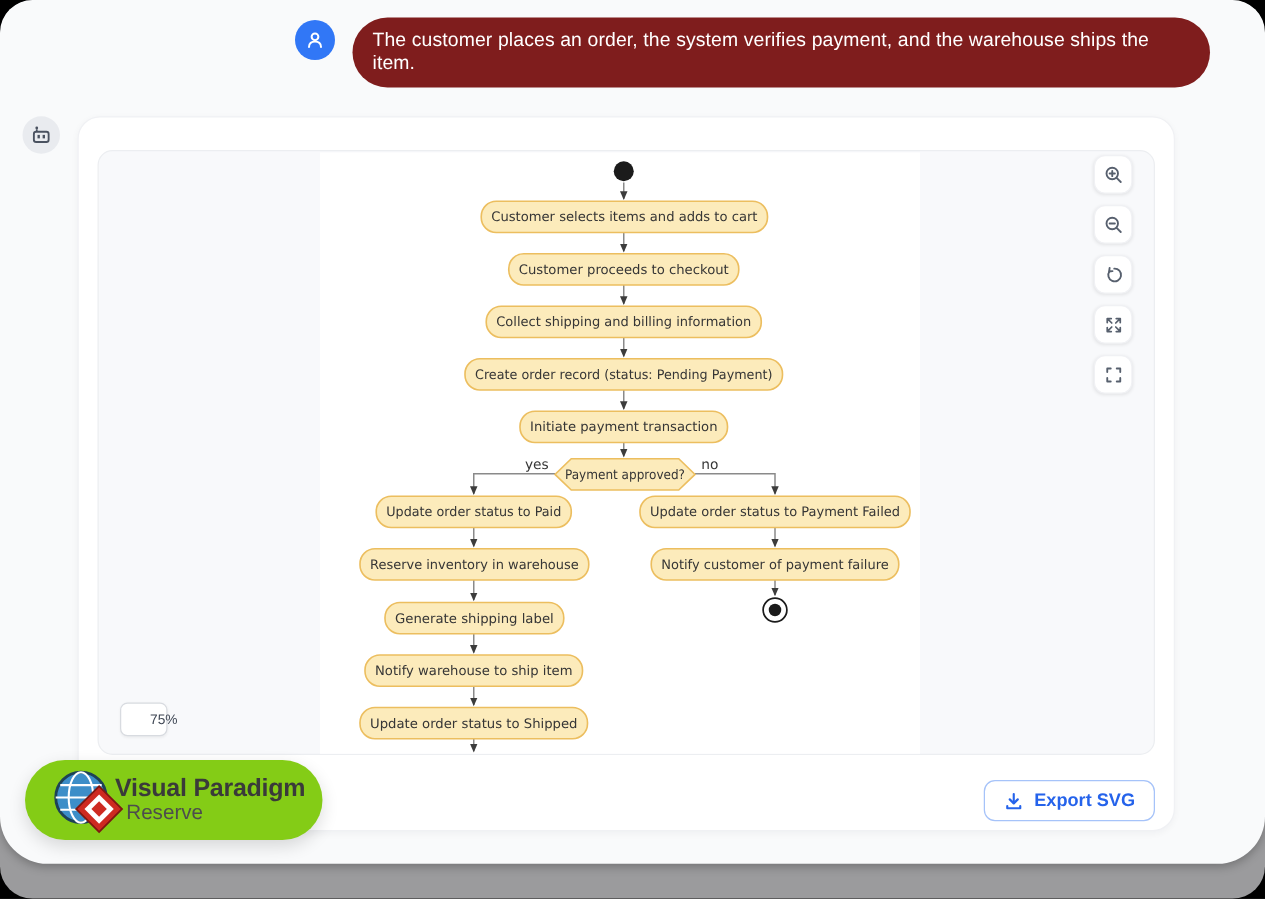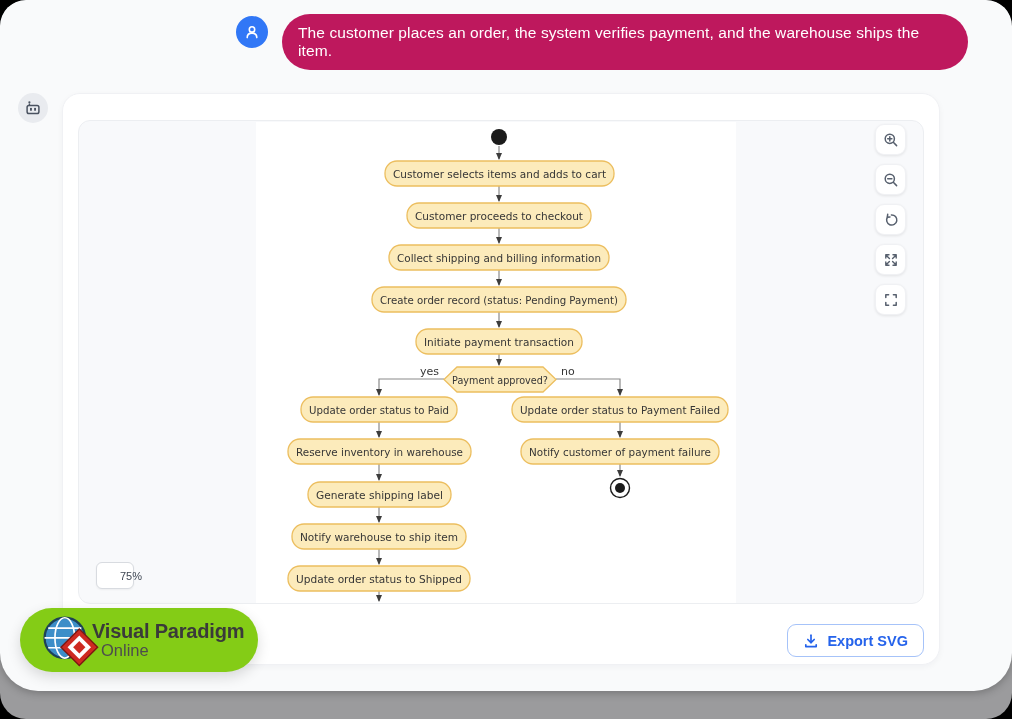--- a/index.html
+++ b/index.html
@@ -3,21 +3,21 @@
 <meta charset="utf-8">
 <style>
   html,body{margin:0;padding:0;background:#000;}
   *{box-sizing:border-box;}
   body{font-family:"Liberation Sans", sans-serif;}
   .window{position:relative;width:1012px;height:719px;border-radius:26px;background:#9B9B9D;overflow:hidden;}
   .page{position:absolute;left:0;top:0;width:1012px;height:691px;background:#F9FAFB;border-radius:26px 26px 38px 38px;box-shadow:0 2px 8px rgba(0,0,0,.25);}
 
   
   .user-avatar{position:absolute;left:236px;top:16px;width:32px;height:32px;border-radius:50%;background:#3177F6;display:flex;align-items:center;justify-content:center;}
-  .user-bubble{position:absolute;left:282px;top:14px;width:686px;height:56px;border-radius:28px;background:#be185d;color:#fff;display:flex;align-items:center;padding:0 16px;font-size:15.5px;letter-spacing:.1px;}
+  .user-bubble{position:absolute;left:282px;top:14px;width:686px;height:56px;border-radius:28px;background:#7f1d1d;color:#fff;display:flex;align-items:center;padding:0 16px;font-size:15.5px;letter-spacing:.1px;}
   .bot-avatar{position:absolute;left:18px;top:93px;width:30px;height:30px;border-radius:50%;background:#E9EBEF;display:flex;align-items:center;justify-content:center;}
 
   
   .response-card{position:absolute;left:62px;top:93px;width:878px;height:572px;background:#fff;border:1px solid #F0F1F4;border-radius:18px;box-shadow:0 2px 6px rgba(15,23,42,.04);}
   .diagram-panel{position:absolute;left:15px;top:26px;width:846px;height:484px;background:#F8F9FB;border:1px solid #ECEEF1;border-radius:12px;overflow:hidden;}
   .diagram-canvas{position:absolute;left:177px;top:1px;background:#fff;}
   .diagram-canvas text{font-family:"DejaVu Sans", sans-serif;}
 
   .zoom-toolbar{position:absolute;left:796px;top:3px;display:flex;flex-direction:column;gap:9px;}
   .tool-btn{width:31px;height:31px;background:#fff;border:1px solid #F0F1F4;border-radius:9px;box-shadow:0 1px 3px rgba(0,0,0,.09);display:flex;align-items:center;justify-content:center;cursor:pointer;padding:0;}
@@ -179,18 +179,18 @@
         <line x1="2.5" y1="26" x2="41.5" y2="26" stroke="#fff" stroke-width="1.6"></line>
         <path d="M6 16.5 H38 M6 35.5 H38" stroke="#fff" stroke-width="1.6" fill="none"></path>
         <g transform="translate(36,35) rotate(45)">
           <rect x="-12.5" y="-12.5" width="25" height="25" fill="#CE2A21" stroke="#7E1812" stroke-width="1.4"></rect>
           <rect x="-8" y="-8" width="16" height="16" fill="#fff"></rect>
           <rect x="-4.2" y="-4.2" width="8.4" height="8.4" fill="#CE2A21"></rect>
         </g>
       </svg>
       <div class="brand-text">
         <div class="brand-line1">Visual Paradigm</div>
-        <div class="brand-line2">Online</div>
+        <div class="brand-line2">Reserve</div>
       </div>
     </div>
 
   </div>
 </div>
 
 </body></html>

